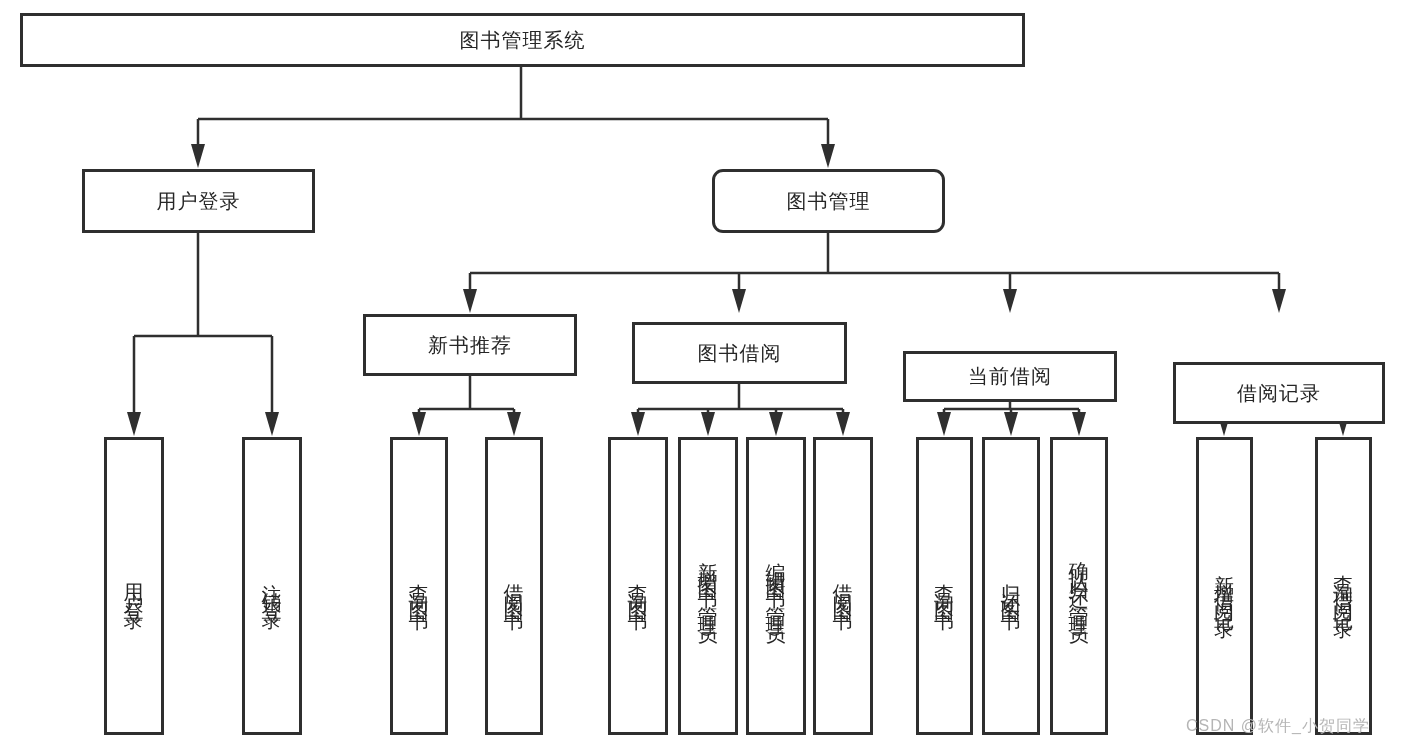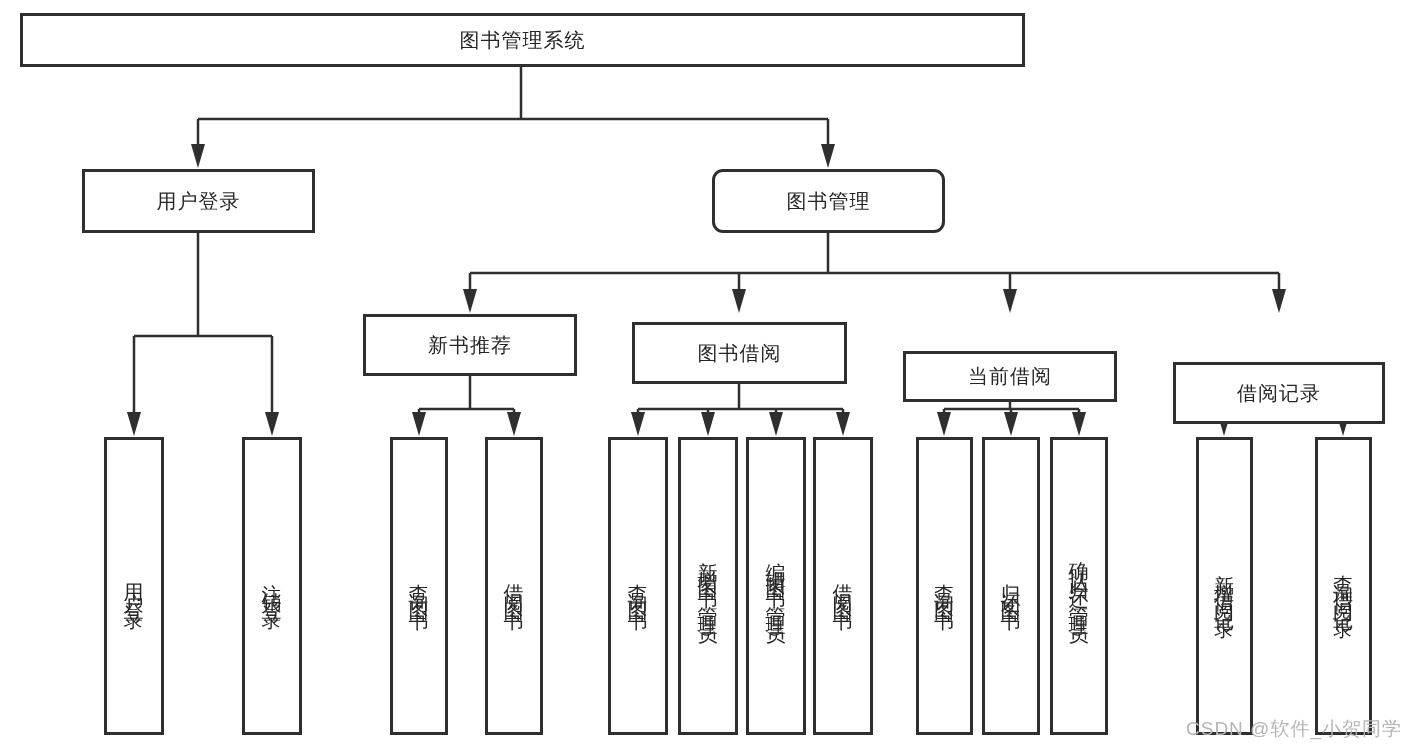--- a/index.html
+++ b/index.html
@@ -50,21 +50,21 @@
     writing-mode: vertical-rl;
     text-orientation: mixed;
     letter-spacing: 9px;
     line-height: 1;
     white-space: nowrap;
   }
   .watermark {
     position: absolute;
     left: 1186px;
     top: 716px;
-    font-size: 19px;
+    font-size: 16px;
     color: #b5b5b5;
     letter-spacing: 1px;
     z-index: 5;
     white-space: nowrap;
   }
 </style>
 </head>
 <body>
 
 <div class="canvas">

